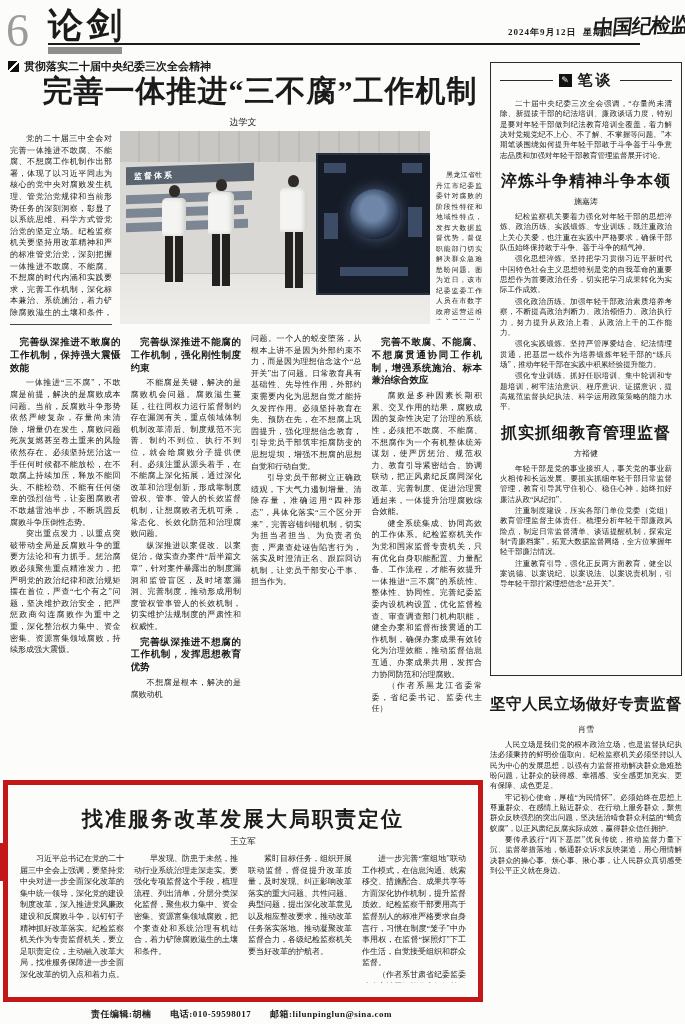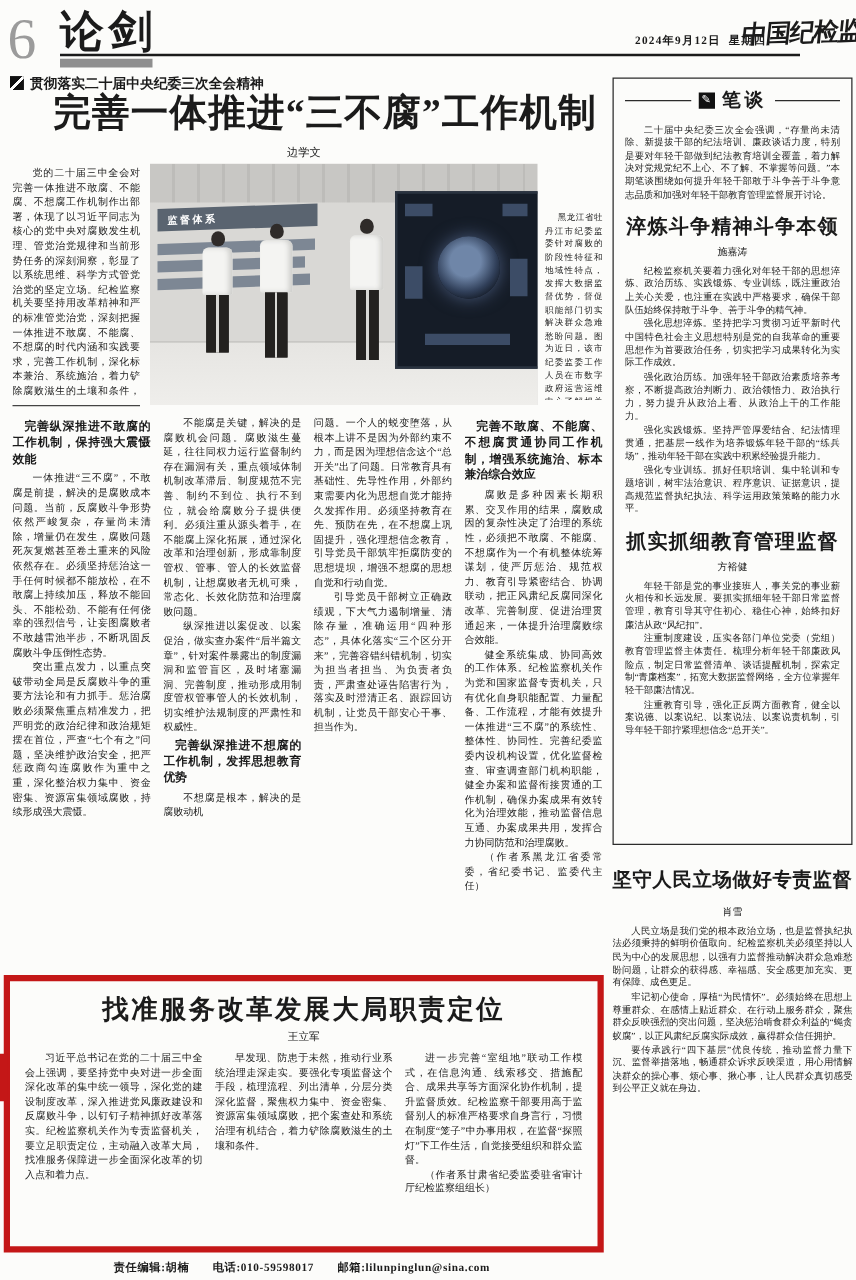--- a/index.html
+++ b/index.html
@@ -41,21 +41,21 @@
   .person .head{width:11px;height:12px;background:#2f2b29;border-radius:50% 50% 45% 45%;margin:0 auto;}
   .person .shirt{width:24px;height:38px;background:#f4f4f2;border-radius:5px 5px 2px 2px;margin:1px auto 0;box-shadow:inset -3px 0 4px #cfcfcc;}
   .person .pants{width:18px;height:46px;background:#23211f;margin:0 auto;
       background-image:linear-gradient(90deg,#23211f 45%,#d9d8d5 45%,#d9d8d5 55%,#23211f 55%);}
   .caption{font-size:6.8px;line-height:1.55;text-align:justify;}
   .caption p{margin:0;text-indent:1.5em;}
   
   .colwrap{display:flex;gap:10px;}
   .colwrap .col{flex:1;overflow:hidden;}
   
-  .redbox{border:5px solid #c41717;box-sizing:border-box;background:#fcfcfa;padding:4px 12px 6px;}
+  .redbox{border:5px solid #c41717;box-sizing:border-box;background:#fcfcfa;padding:16px 12px 6px;}
   .boxed-title{text-align:center;font-size:21px;font-weight:900;letter-spacing:2px;margin-top:4px;}
   .boxed-author{text-align:center;font-size:8.5px;margin:3px 0 5px;}
   .red-tab{background:#c41717;}
   .footnote{font-weight:normal;}
   
   .footer{font-size:9px;font-weight:bold;text-align:center;letter-spacing:0.5px;}
   .footer span{margin:0 8px;}
   
   .bitan-box{border:1.5px solid #2b2b2b;box-sizing:border-box;padding:8px 9px;overflow:hidden;background:#fcfcfa;}
   .bitan-head{display:flex;align-items:center;gap:6px;}
@@ -132,20 +132,21 @@
 
   </div>
 
   <div class="abs colwrap" style="left:10px;top:333px;width:472px;height:443px;">
     <div class="col bodytext">
       <div class="subhead">完善纵深推进不敢腐的工作机制，保持强大震慑效能</div>
       <p>一体推进“三不腐”，不敢腐是前提，解决的是腐败成本问题。当前，反腐败斗争形势依然严峻复杂，存量尚未清除，增量仍在发生，腐败问题死灰复燃甚至卷土重来的风险依然存在。必须坚持惩治这一手任何时候都不能放松，在不敢腐上持续加压，释放不能回头、不能松劲、不能有任何侥幸的强烈信号，让妄图腐败者不敢越雷池半步，不断巩固反腐败斗争压倒性态势。</p>
       <p>突出重点发力，以重点突破带动全局是反腐败斗争的重要方法论和有力抓手。惩治腐败必须聚焦重点精准发力，把严明党的政治纪律和政治规矩摆在首位，严查“七个有之”问题，坚决维护政治安全，把严惩政商勾连腐败作为重中之重，深化整治权力集中、资金密集、资源富集领域腐败，持续形成强大震慑。</p>
     </div>
     <div class="col bodytext">
+      <div class="subhead">完善纵深推进不能腐的工作机制，强化刚性制度约束</div>
       <p>不能腐是关键，解决的是腐败机会问题。腐败滋生蔓延，往往同权力运行监督制约存在漏洞有关，重点领域体制机制改革滞后、制度规范不完善、制约不到位、执行不到位，就会给腐败分子提供便利。必须注重从源头着手，在不能腐上深化拓展，通过深化改革和治理创新，形成靠制度管权、管事、管人的长效监督机制，让想腐败者无机可乘，常态化、长效化防范和治理腐败问题。</p>
       <p>纵深推进以案促改、以案促治，做实查办案件“后半篇文章”，针对案件暴露出的制度漏洞和监管盲区，及时堵塞漏洞、完善制度，推动形成用制度管权管事管人的长效机制，切实维护法规制度的严肃性和权威性。</p>
       <div class="subhead">完善纵深推进不想腐的工作机制，发挥思想教育优势</div>
       <p>不想腐是根本，解决的是腐败动机</p>
     </div>
     <div class="col bodytext">
       <p style="text-indent:0;">问题。一个人的蜕变堕落，从根本上讲不是因为外部约束不力，而是因为理想信念这个“总开关”出了问题。日常教育具有基础性、先导性作用，外部约束需要内化为思想自觉才能持久发挥作用。必须坚持教育在先、预防在先，在不想腐上巩固提升，强化理想信念教育，引导党员干部筑牢拒腐防变的思想堤坝，增强不想腐的思想自觉和行动自觉。</p>
       <p>引导党员干部树立正确政绩观，下大气力遏制增量、清除存量，准确运用“四种形态”，具体化落实“三个区分开来”，完善容错纠错机制，切实为担当者担当、为负责者负责，严肃查处诬告陷害行为，落实及时澄清正名、跟踪回访机制，让党员干部安心干事、担当作为。</p>
     </div>
     <div class="col bodytext">
@@ -158,20 +159,23 @@
 
   <div class="abs redbox" style="left:3px;top:780px;width:480px;height:222px;">
     <div class="boxed-title">找准服务改革发展大局职责定位</div>
     <div class="boxed-author">王立军</div>
     <div class="colwrap" style="height:130px;">
       <div class="col bodytext">
         <p>习近平总书记在党的二十届三中全会上强调，要坚持党中央对进一步全面深化改革的集中统一领导，深化党的建设制度改革，深入推进党风廉政建设和反腐败斗争，以钉钉子精神抓好改革落实。纪检监察机关作为专责监督机关，要立足职责定位，主动融入改革大局，找准服务保障进一步全面深化改革的切入点和着力点。</p>
       </div>
       <div class="col bodytext">
         <p>早发现、防患于未然，推动行业系统治理走深走实。要强化专项监督这个手段，梳理流程、列出清单，分层分类深化监督，聚焦权力集中、资金密集、资源富集领域腐败，把个案查处和系统治理有机结合，着力铲除腐败滋生的土壤和条件。</p>
+      </div>
+      <div class="col bodytext">
+        <p>紧盯目标任务，组织开展联动监督，督促提升改革质量，及时发现、纠正影响改革落实的重大问题、共性问题、典型问题，提出深化改革意见以及相应整改要求，推动改革任务落实落地。推动凝聚改革监督合力，各级纪检监察机关要当好改革的护航者。</p>
       </div>
       <div class="col bodytext">
         <p>进一步完善“室组地”联动工作模式，在信息沟通、线索移交、措施配合、成果共享等方面深化协作机制，提升监督质效。纪检监察干部要用高于监督别人的标准严格要求自身言行，习惯在制度“笼子”中办事用权，在监督“探照灯”下工作生活，自觉接受组织和群众监督。</p>
         <p class="footnote">（作者系甘肃省纪委监委驻省审计厅纪检监察组组长）</p>
       </div>
     </div>
   </div>
   <div class="abs red-tab" style="left:0px;top:843px;width:6px;height:38px;"></div>
 
   <div class="abs footer" style="left:0px;top:1008px;width:483px;">

